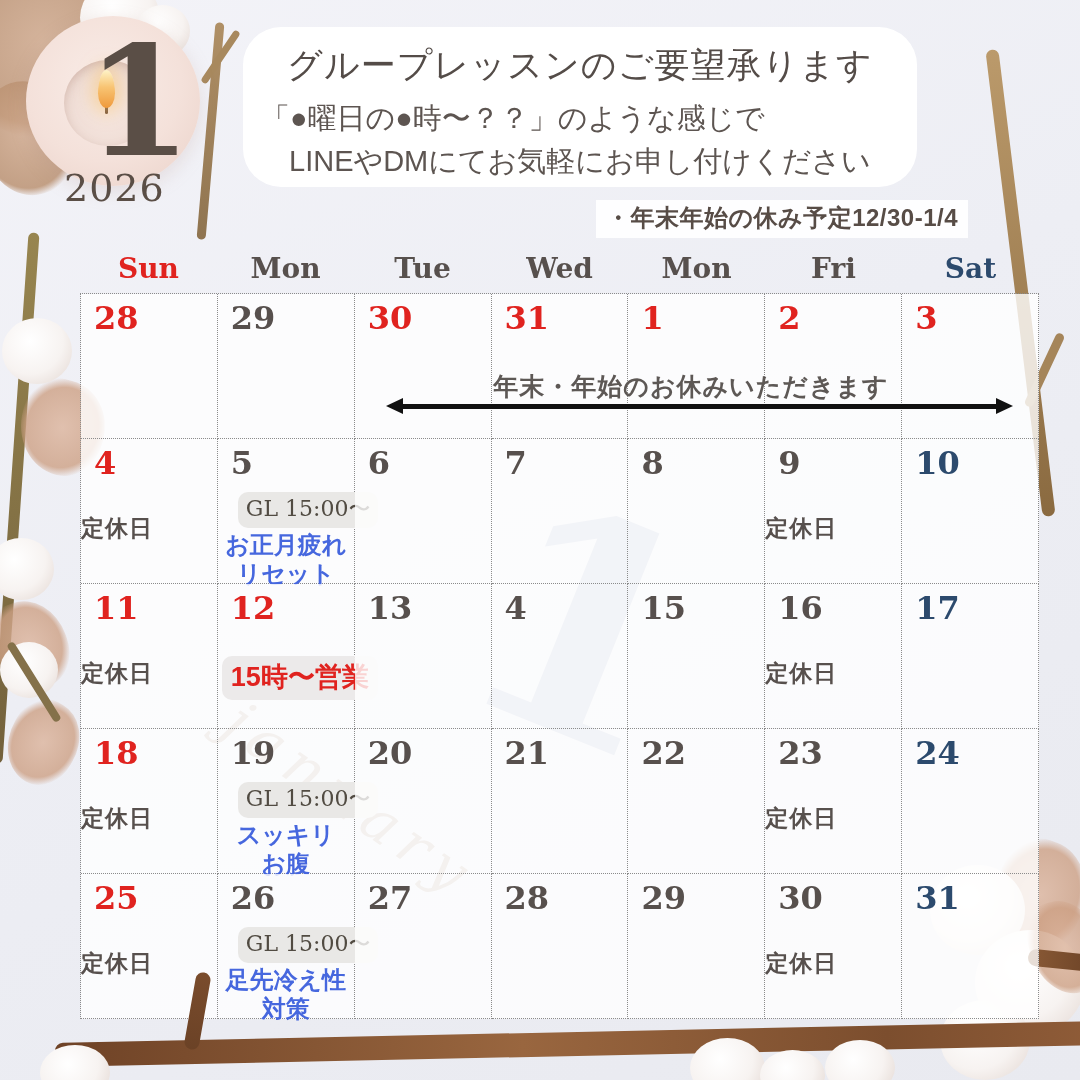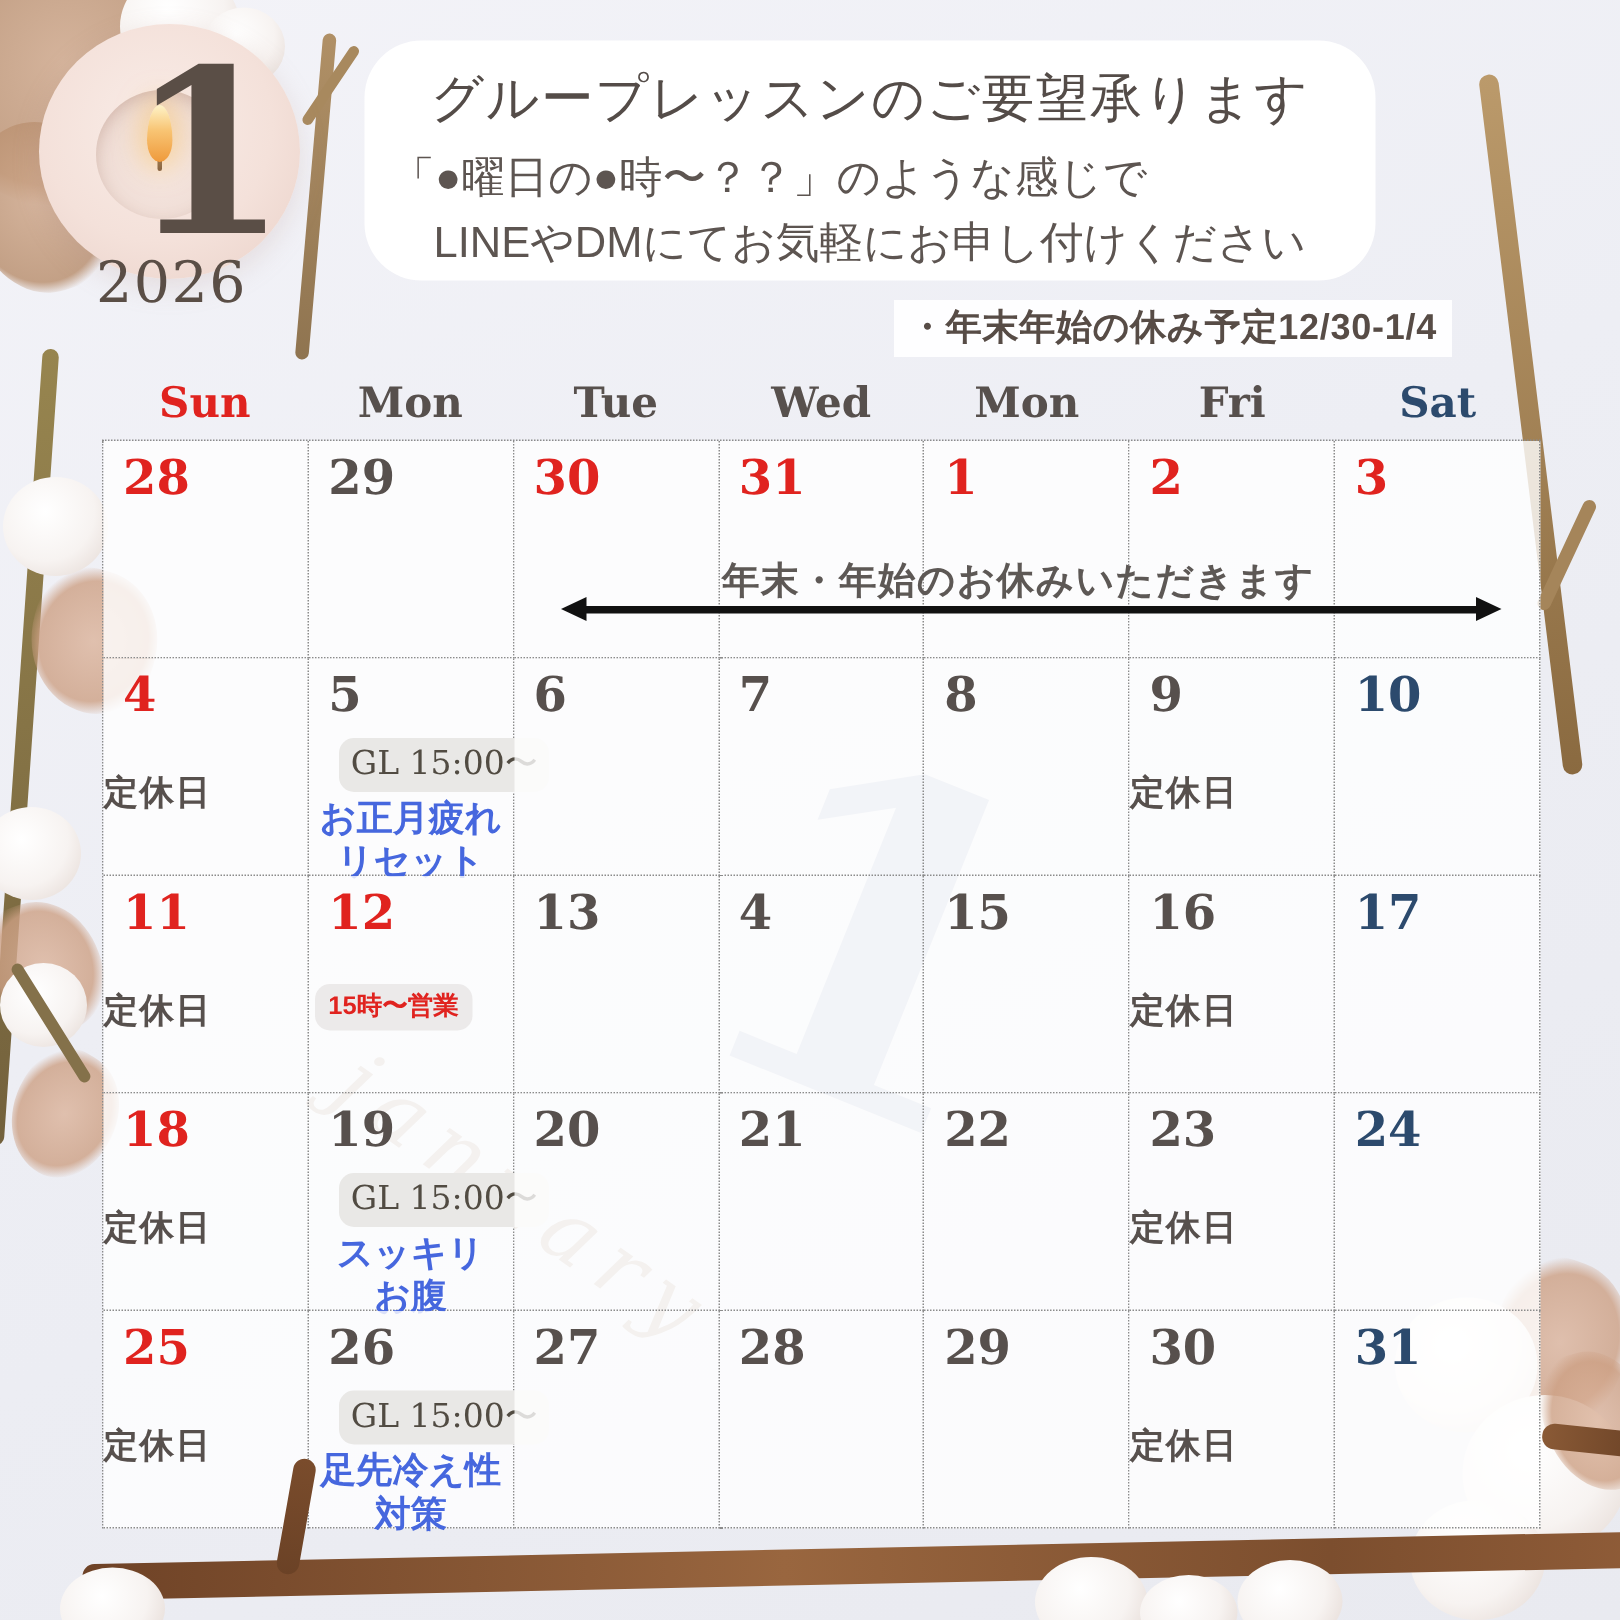--- a/index.html
+++ b/index.html
@@ -45,39 +45,39 @@
     background:#ffffff;border-radius:38px;z-index:5;box-sizing:border-box;padding-top:15px;}
   .banner-title{text-align:center;font-size:35px;font-weight:normal;color:#544c48;letter-spacing:1px;}
   .banner-line{font-size:29px;color:#5d5551;margin-top:10px;padding-left:18px;}
   .banner-line.l2{margin-top:3px;padding-left:46px;}
 
   
   .note{position:absolute;left:596px;top:200px;z-index:5;font-size:24px;font-weight:bold;
     color:#574c46;background:rgba(255,255,255,.92);padding:2px 10px 4px;letter-spacing:.5px;}
 
   
-  .calendar{position:absolute;left:68px;top:243px;width:959px;z-index:4;}
+  .calendar{position:absolute;left:80px;top:243px;width:959px;z-index:4;}
   .weekday-row{display:grid;grid-template-columns:repeat(7,1fr);height:50px;align-items:center;}
   .weekday{text-align:center;font-family:"DejaVu Serif","Liberation Serif",serif;
     font-size:28px;font-weight:bold;}
   .weeks{display:grid;grid-template-columns:repeat(7,1fr);
     border-top:1px dotted #8b8b8b;border-left:1px dotted #8b8b8b;}
   .cell{position:relative;height:145px;box-sizing:border-box;
     border-right:1px dotted #8b8b8b;border-bottom:1px dotted #8b8b8b;
     background:rgba(255,255,255,.8);}
   .day-number{position:absolute;top:5px;left:13px;
     font-family:"DejaVu Serif","Liberation Serif",serif;font-size:32px;font-weight:bold;}
   .closed-label{position:absolute;top:74px;left:0;width:100%;text-align:left;
     font-size:23px;font-weight:bold;color:#57504d;letter-spacing:1px;}
   .badge-row{position:absolute;top:53px;left:4px;right:2px;margin-left:16px;}
   .gl-badge{display:inline-block;background:#e9e8e6;border-radius:10px;padding:2px 8px 4px;
     font-family:"DejaVu Serif","Liberation Serif",serif;font-size:22px;color:#514b42;white-space:nowrap;}
   .open-row{position:absolute;top:72px;left:4px;}
   .open-badge{display:inline-block;background:#eceaea;border-radius:10px;padding:3px 9px 5px;
-    font-size:17px;font-weight:bold;color:#e0231f;white-space:nowrap;}
+    font-size:27px;font-weight:bold;color:#e0231f;white-space:nowrap;}
   .event-label{position:absolute;top:92px;left:0;width:100%;text-align:center;
     font-family:"DejaVu Serif","Liberation Serif",serif;font-size:24px;font-weight:bold;
     color:#4667de;line-height:1.2;}
 
   
   .closure-label{position:absolute;top:127px;left:311px;width:600px;text-align:center;
     font-size:25px;font-weight:bold;color:#5d5855;z-index:6;letter-spacing:1px;}
   .c-arrow{position:absolute;top:158px;left:306px;width:627px;height:11px;z-index:6;}
   .c-arrow .shaft{position:absolute;left:9px;right:9px;top:3px;height:5px;background:#111;}
   .c-arrow .head-l,.c-arrow .head-r{position:absolute;top:-3px;width:0;height:0;

